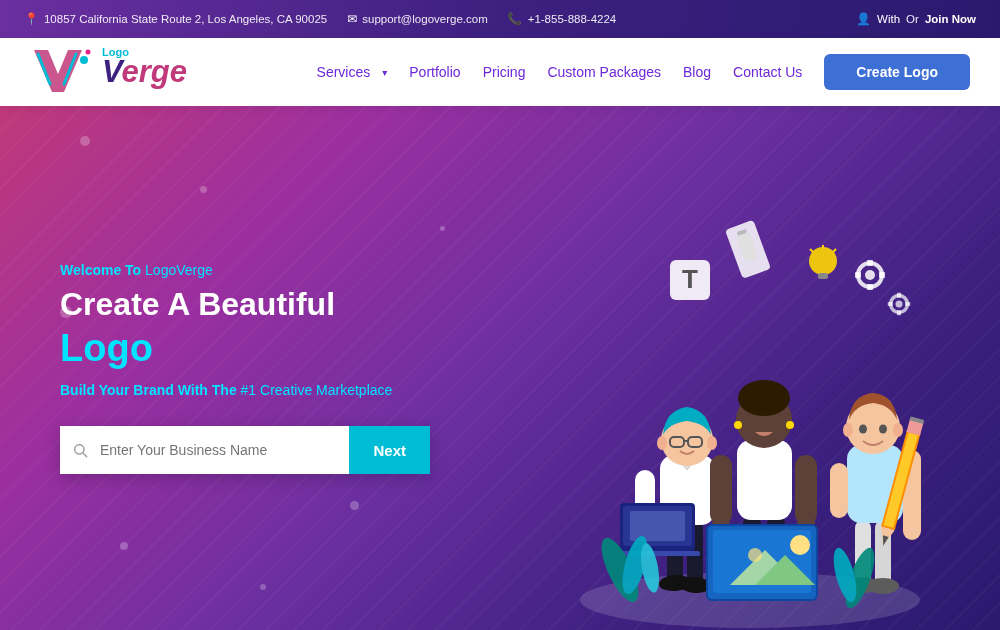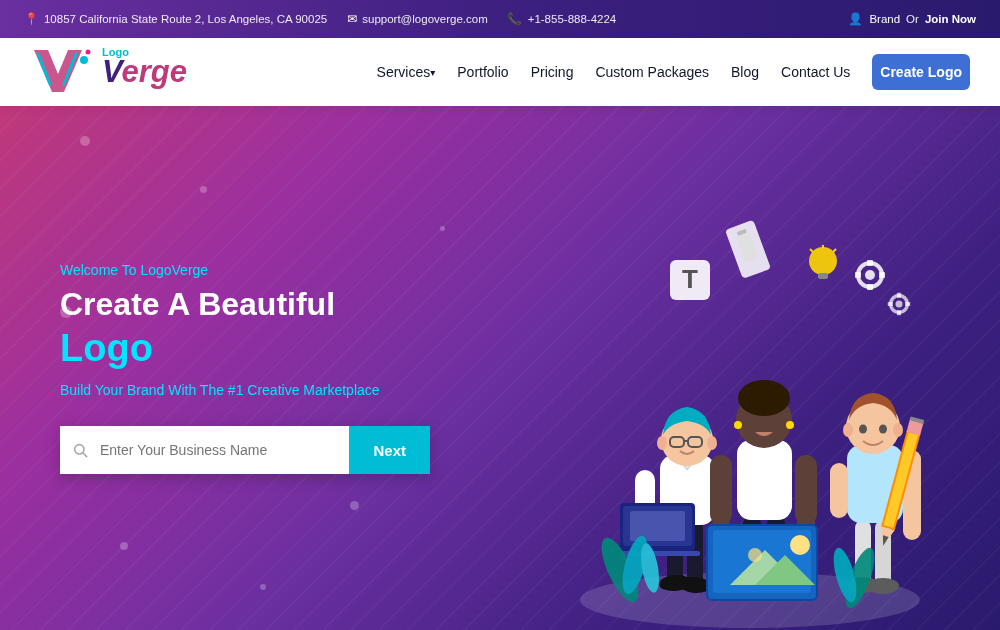--- a/index.html
+++ b/index.html
@@ -62,31 +62,31 @@
 
     .nav-links {
       display: flex;
       align-items: center;
       gap: 22px;
       font-size: 14px;
       color: #333;
     }
     .nav-link {
       cursor: pointer;
-      color: #0f172a;
+      color: #6d28d9;
       text-decoration: none;
       display: flex;
       align-items: center;
-      gap: 0;
+      gap: 12px;
     }
     .nav-cta {
       background: #3d6fd4;
       color: #fff;
       border: none;
-      padding: 10px 8px;
+      padding: 10px 32px;
       border-radius: 6px;
       font-size: 14px;
       font-weight: 600;
       cursor: pointer;
       white-space: nowrap;
     }
 
     
     .hero {
       background: linear-gradient(135deg, #c0397a 0%, #9b2fa0 25%, #6b2fa0 50%, #3d2080 75%, #2a1a6e 100%);
@@ -118,21 +118,21 @@
       position: relative;
       z-index: 2;
     }
     .hero-welcome {
       font-size: 14px;
       color: rgba(255,255,255,0.9);
       margin-bottom: 8px;
     }
     .hero-welcome span {
       color: #00e5ff;
-      font-weight: 400;
+      font-weight: 700;
     }
     .hero-title {
       font-size: 32px;
       font-weight: 800;
       color: #fff;
       line-height: 1.15;
       margin-bottom: 4px;
     }
     .hero-title-accent {
       font-size: 38px;
@@ -141,21 +141,21 @@
       line-height: 1.15;
       margin-bottom: 12px;
     }
     .hero-subtitle {
       font-size: 14px;
       color: rgba(255,255,255,0.88);
       margin-bottom: 28px;
     }
     .hero-subtitle span {
       color: #00e5ff;
-      font-weight: 400;
+      font-weight: 700;
     }
 
     
     .search-bar {
       display: flex;
       align-items: center;
       background: #fff;
       border-radius: 0;
       overflow: hidden;
       width: 370px;
@@ -233,21 +233,21 @@
       <span class="top-bar-icon">✉</span>
       <span>support@logoverge.com</span>
     </div>
     <div class="top-bar-item">
       <span class="top-bar-icon">📞</span>
       <span>+1-855-888-4224</span>
     </div>
   </div>
   <div class="top-bar-right">
     <span class="top-bar-icon">👤</span>
-    <a href="#" style="color:white;text-decoration:none;">Brand</a>
+    <a href="#" style="color:white;text-decoration:none;">With</a>
     <span>Or</span>
     <a href="#" style="color:white;text-decoration:none;font-weight:600;">Join Now</a>
   </div>
 </div>
 
 <nav class="navbar">
   <div class="logo-area">
 
     <svg class="logo-svg" viewBox="0 0 68 52" xmlns="http://www.w3.org/2000/svg">
 

